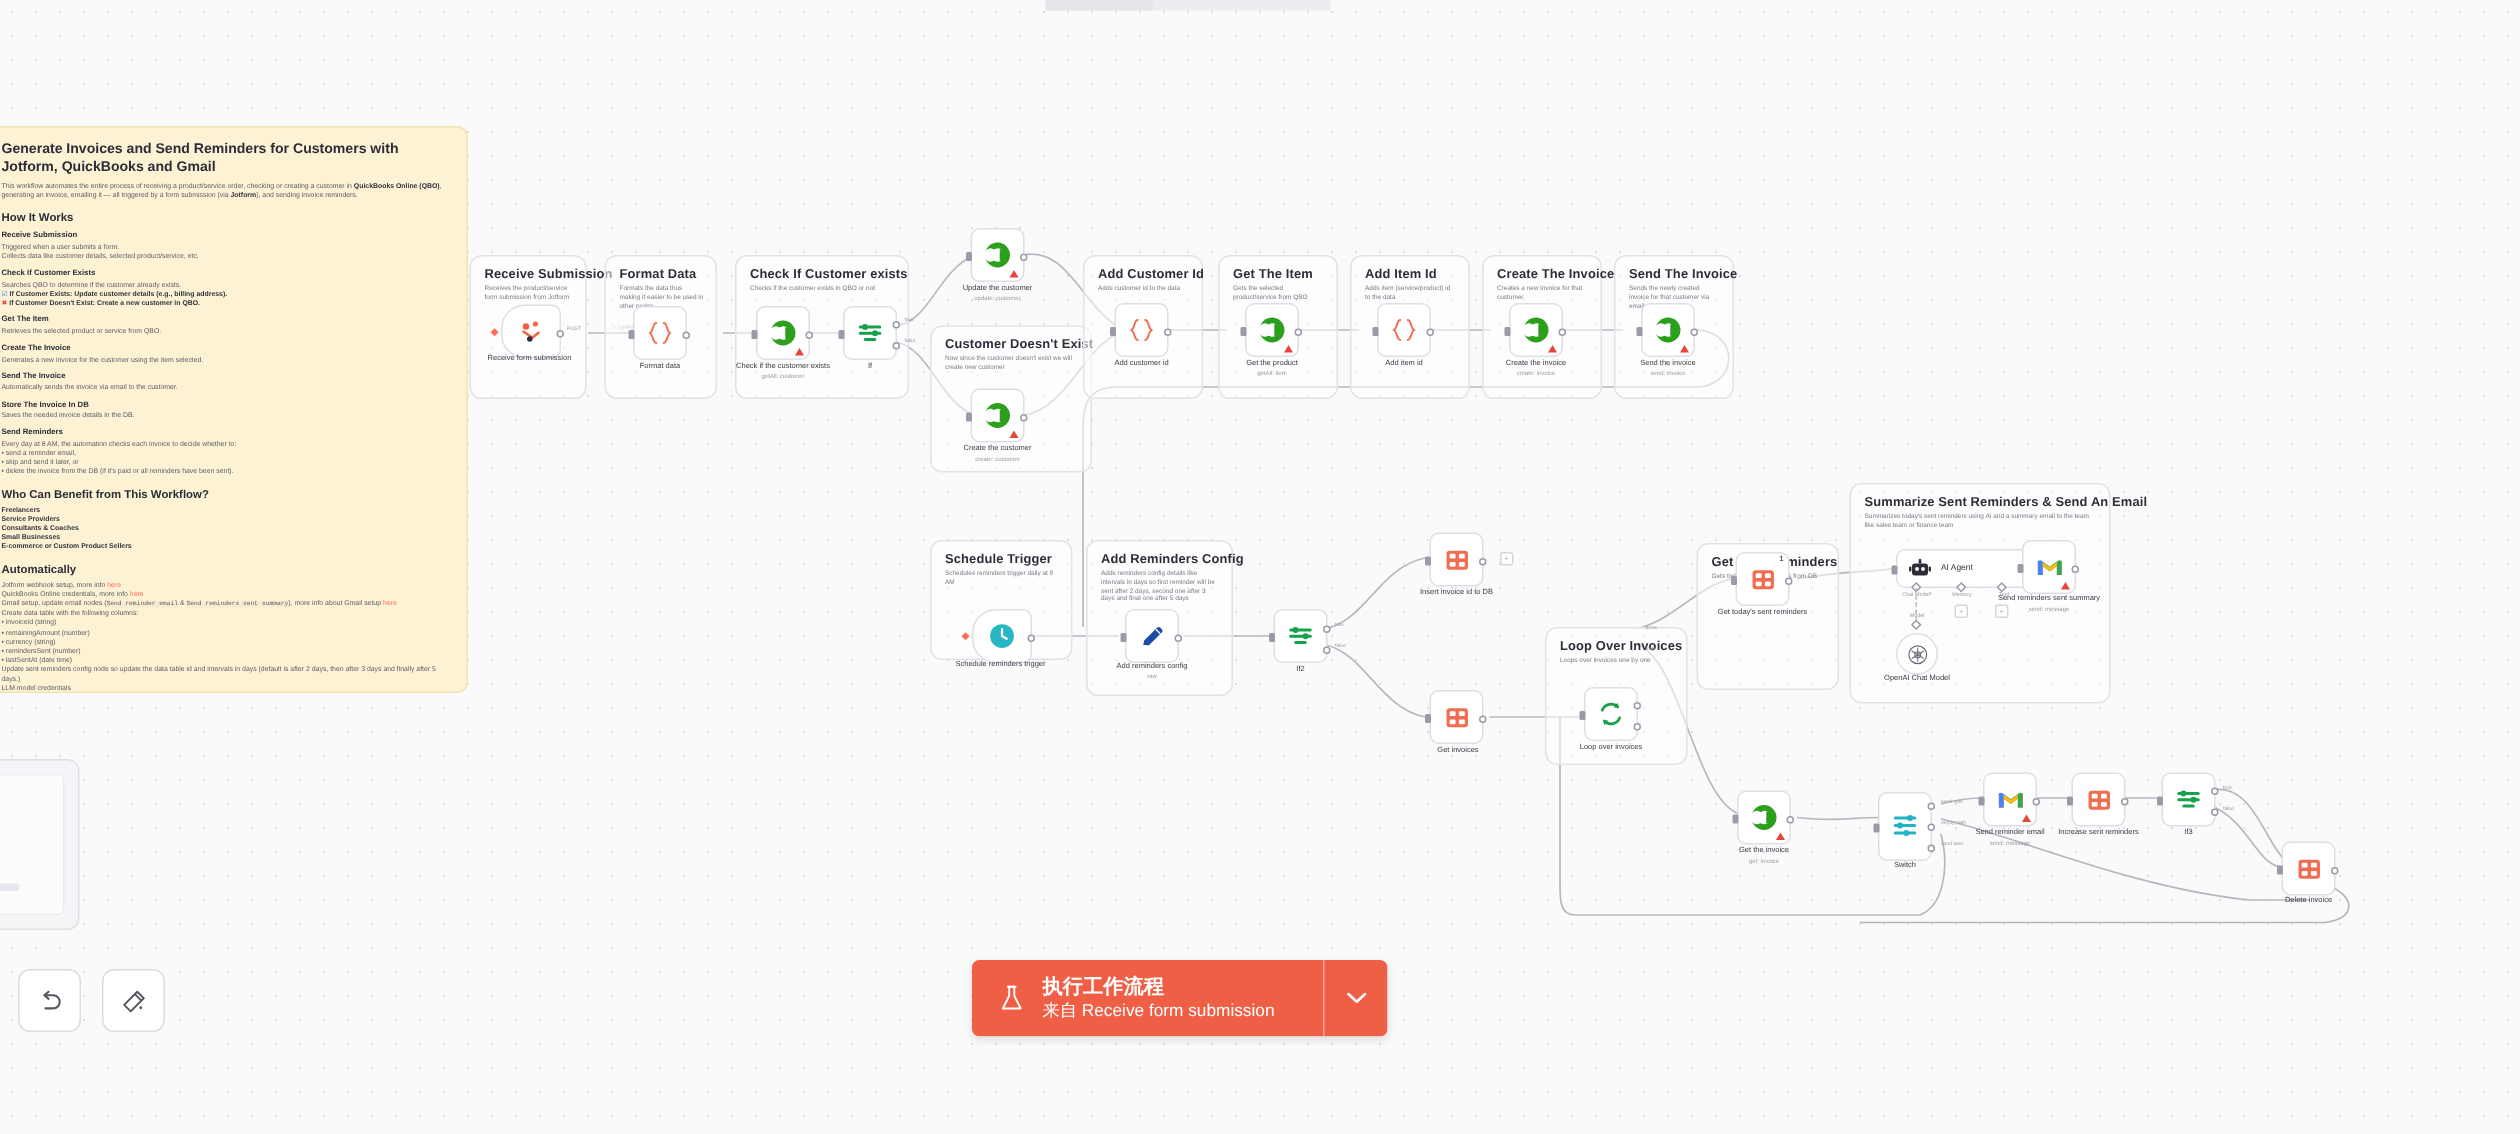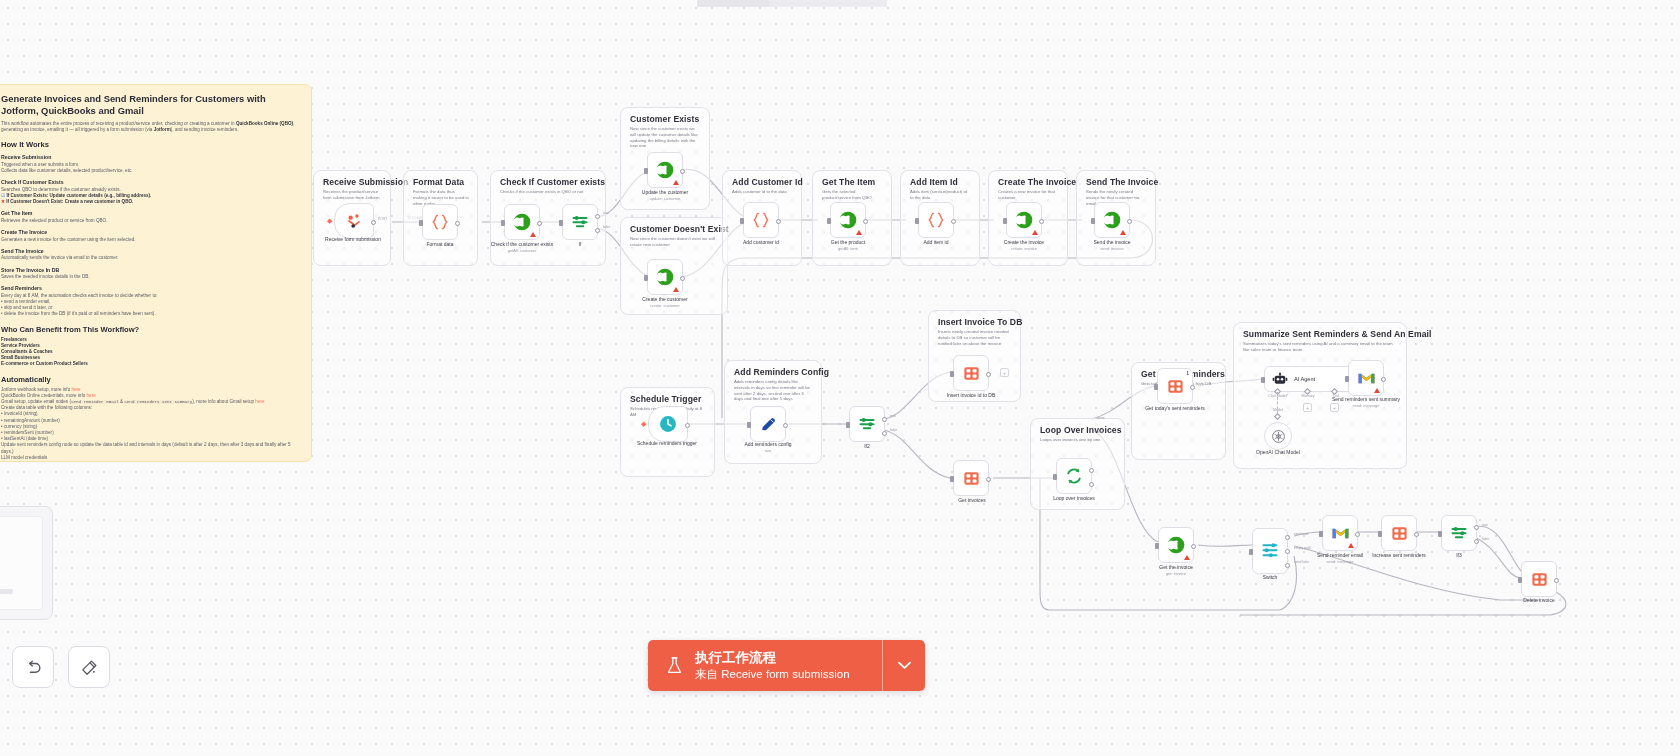--- a/index.html
+++ b/index.html
@@ -320,24 +320,20 @@
       <rect x="7" y="16" width="10" height="2.4" rx="1.2" fill="#18a04b"></rect>
     </svg>
     <span class="port sq" style="left:-4px; top:15px;"></span>
     <span class="port" style="right:-3px; top:9px;"></span>
     <span class="port" style="right:-3px; top:23px;"></span>
   </div>
   <span class="plabel" style="left:603px; top:211px;">true</span>
   <span class="plabel" style="left:603px; top:225px;">false</span>
   <div class="nlabel" style="left:535px; top:241px;"><span>If</span></div>
 
-  <div class="grp" style="left:620px; top:107px; width:90px; height:103px;">
-    <div class="g-title">Customer Exists</div>
-    <div class="g-desc">Now since the customer exists we will update the customer details like updating the billing details with the new one</div>
-  </div>
   <div class="node" style="left:647px; top:152px;">
     <svg class="ic" width="20" height="20" viewBox="0 0 24 24">
       <circle cx="12" cy="12" r="10" fill="#2ca01c"></circle>
       <path d="M15 7.5 a5.2 5.2 0 1 0 0 9 h-1.2 v-9 z" fill="#fff"></path>
       <path d="M9 16.5 a5.2 5.2 0 1 1 0 -9 h1.2 v9 z" fill="#fff"></path>
     </svg>
     <span class="port sq" style="left:-4px; top:15px;"></span>
     <span class="port" style="right:-3px; top:16px;"></span>
     <span class="warn"></span>
   </div>
@@ -443,39 +439,35 @@
     </svg>
     <span class="port sq" style="left:-4px; top:15px;"></span>
     <span class="port" style="right:-3px; top:16px;"></span>
     <span class="warn"></span>
   </div>
   <div class="nlabel" style="left:1067px; top:239px;">
     <span>Send the invoice</span>
     <span class="nsub">send: invoice</span>
   </div>
 
-  <div class="grp" style="left:928px; top:310px; width:93px; height:92px;">
-    <div class="g-title">Insert Invoice To DB</div>
-    <div class="g-desc">Inserts newly created invoice needed details to DB so customer will be notified later on about the invoice</div>
-  </div>
   <div class="node" style="left:953px; top:355px;">
     <svg class="ic" width="19" height="19" viewBox="0 0 24 24">
       <rect x="3" y="4" width="18" height="16" rx="2.5" fill="#f26d50"></rect>
       <rect x="5.6" y="6.6" width="5" height="4" rx="1" fill="#fff"></rect>
         <rect x="13.4" y="6.6" width="5" height="4" rx="1" fill="#fff"></rect>
       <rect x="5.6" y="13.4" width="5" height="4" rx="1" fill="#fff"></rect>
         <rect x="13.4" y="13.4" width="5" height="4" rx="1" fill="#fff"></rect>
     </svg>
     <span class="port sq" style="left:-4px; top:15px;"></span>
     <span class="port" style="right:-3px; top:16px;"></span>
   </div>
   <span class="subslot" style="left:1000px; top:368px;">+</span>
   <div class="nlabel" style="left:926px; top:392px;"><span>Insert invoice id to DB</span></div>
 
-  <div class="grp" style="left:620px; top:387px; width:95px; height:90px;">
+  <div class="grp" style="left:620px; top:360px; width:95px; height:80px;">
     <div class="g-title">Schedule Trigger</div>
     <div class="g-desc">Schedules reminders trigger daily at 8 AM</div>
   </div>
   <span class="startdot" style="left:641px; top:420px;">◆</span>
   <div class="node trigger" style="left:648px; top:406px;">
     <svg class="ic" width="20" height="20" viewBox="0 0 24 24">
       <circle cx="12" cy="12" r="9.5" fill="#27b7c4"></circle>
       <path d="M12 6.5 V12 L15.8 14.2" stroke="#fff" stroke-width="1.8" fill="none" stroke-linecap="round"></path>
     </svg>
     <span class="port" style="right:-3px; top:16px;"></span>

